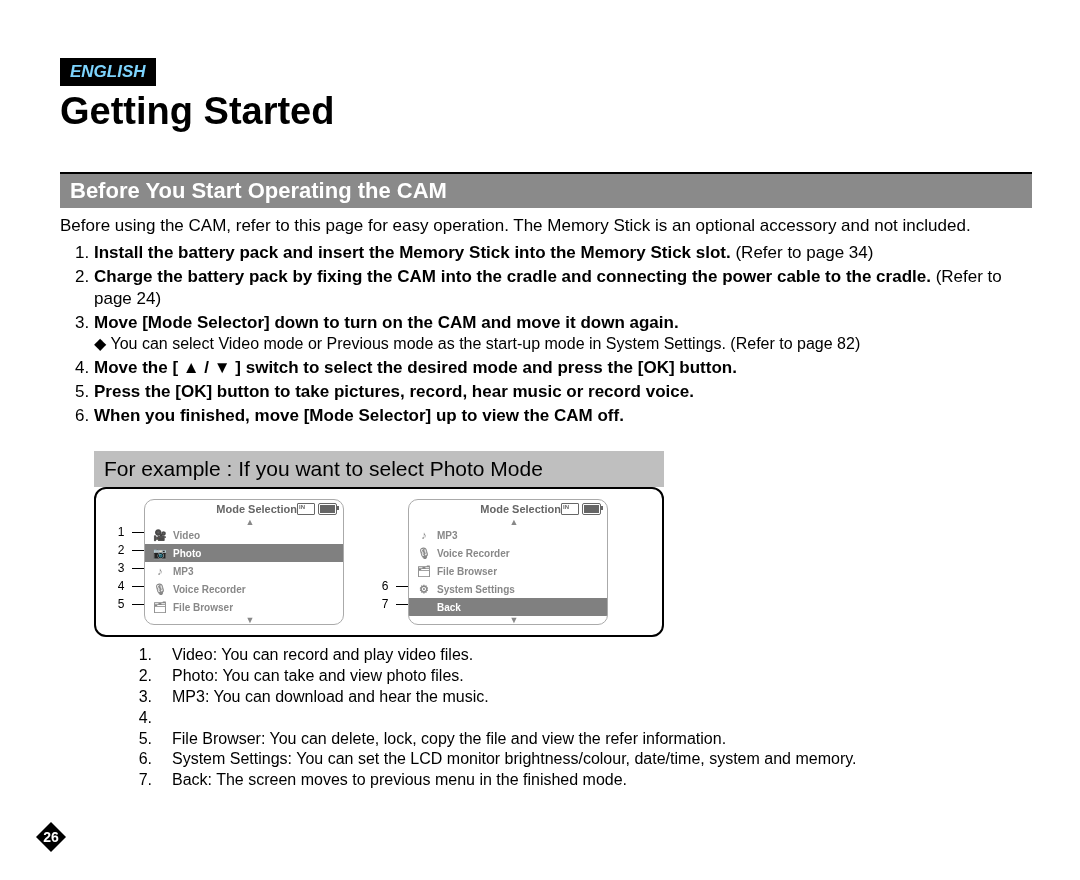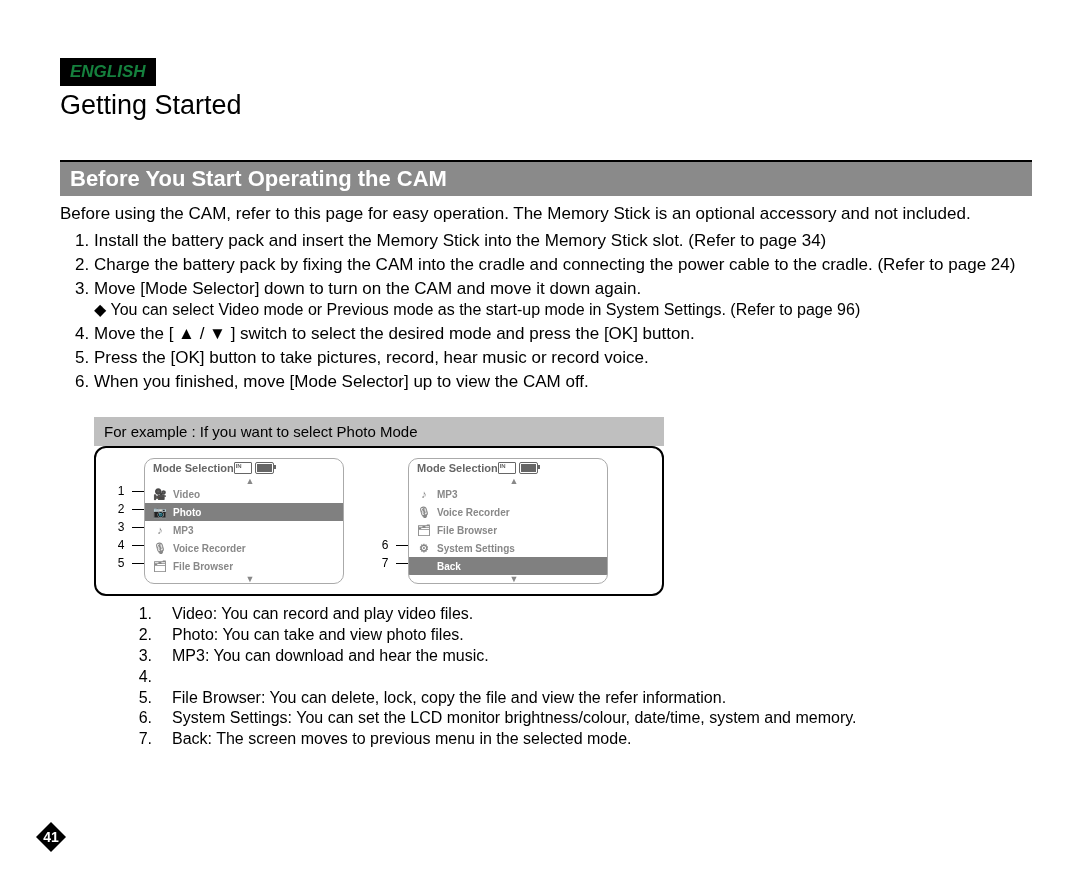--- a/index.html
+++ b/index.html
@@ -12,30 +12,30 @@
     height: 880px;
     box-sizing: border-box;
     position: relative;
   }
   .page {
     padding: 58px 48px 0 60px;
   }
   .lang-badge {
     display: inline-block;
     background: #000;
-    color: #15803d;
+    color: #7dd3fc;
     font-weight: bold;
     font-style: italic;
     padding: 4px 10px;
     font-size: 17px;
     margin-bottom: 4px;
   }
   .title {
-    font-size: 27px;
-    font-weight: normal;
+    font-size: 38px;
+    font-weight: bold;
     margin: 0 0 20px 0;
   }
   .section-bar {
     background: #8a8a8a;
     color: #fff;
     font-size: 22px;
     font-weight: bold;
     padding: 4px 10px;
     border-top: 2px solid #000;
     margin-top: 39px;
@@ -46,37 +46,37 @@
   }
   ol.main-list {
     margin: 0 0 0 0;
     padding-left: 34px;
     font-size: 17px;
   }
   ol.main-list > li {
     margin-bottom: 2px;
     line-height: 1.3;
   }
-  .bold { font-weight: normal; }
+  .bold { font-weight: bold; }
   .sub {
     font-size: 16px;
     margin-left: 14px;
     text-indent: -14px;
     padding-left: 0;
   }
 
   .example-box {
     margin-top: 24px;
     margin-left: 34px;
   }
   .example-title {
     background: #bfbfbf;
     display: inline-block;
     padding: 6px 10px;
-    font-size: 15px;
+    font-size: 21px;
     width: 570px;
     box-sizing: border-box;
   }
   .diagram-wrap {
     border: 2px solid #000;
     border-radius: 12px;
     width: 570px;
     padding: 10px 14px 10px 14px;
     box-sizing: border-box;
     display: flex;
@@ -117,21 +117,21 @@
   }
   .screen {
     width: 198px;
     background: #fff;
     border: 1px solid #aaa;
     border-radius: 10px;
     overflow: hidden;
   }
   .screen-header {
     display: flex;
-    justify-content: flex-start;
+    justify-content: flex-end;
     align-items: center;
     font-weight: bold;
     font-size: 11px;
     padding: 3px 6px 3px 8px;
     color: #666;
   }
   .hdr-icons {
     display:flex;
     gap:3px;
     align-items:center;
@@ -217,21 +217,21 @@
 
   <ol class="main-list">
     <li>
       <span class="bold">Install the battery pack and insert the Memory Stick into the Memory Stick slot.</span><span> (Refer to page 34)</span>
     </li>
     <li>
       <span class="bold">Charge the battery pack by fixing the CAM into the cradle and connecting the power cable to the cradle.</span><span> (Refer to page 24)</span>
     </li>
     <li>
       <span class="bold">Move [Mode Selector] down to turn on the CAM and move it down again.</span>
-      <div class="sub">◆ <span>You can select Video mode or Previous mode as the start-up mode in System Settings. (Refer to page 96)</span></div>
+      <div class="sub">◆ <span>You can select Video mode or Previous mode as the start-up mode in System Settings. (Refer to page 82)</span></div>
     </li>
     <li>
       <span class="bold">Move the [ ▲ / ▼ ] switch to select the desired mode and press the [OK] button.</span>
     </li>
     <li>
       <span class="bold">Press the [OK] button to take pictures, record, hear music or record voice.</span><br>
     </li>
     <li>
       <span class="bold">When you finished, move [Mode Selector] up to view the CAM off.</span>
     </li>
@@ -384,19 +384,19 @@
         <div class="row">
           <div class="num">5.</div>
           <div>File Browser: You can delete, lock, copy the file and view the refer information.</div>
         </div>
         <div class="row">
           <div class="num">6.</div>
           <div>System Settings: You can set the LCD monitor brightness/colour, date/time, system and memory.</div>
         </div>
         <div class="row">
           <div class="num">7.</div>
-          <div>Back: The screen moves to previous menu in the selected mode.</div>
+          <div>Back: The screen moves to previous menu in the finished mode.</div>
         </div>
       </div>
   </div>
 </div>
 
-<div class="page-number">41</div>
+<div class="page-number">26</div>
 
 </body></html>

